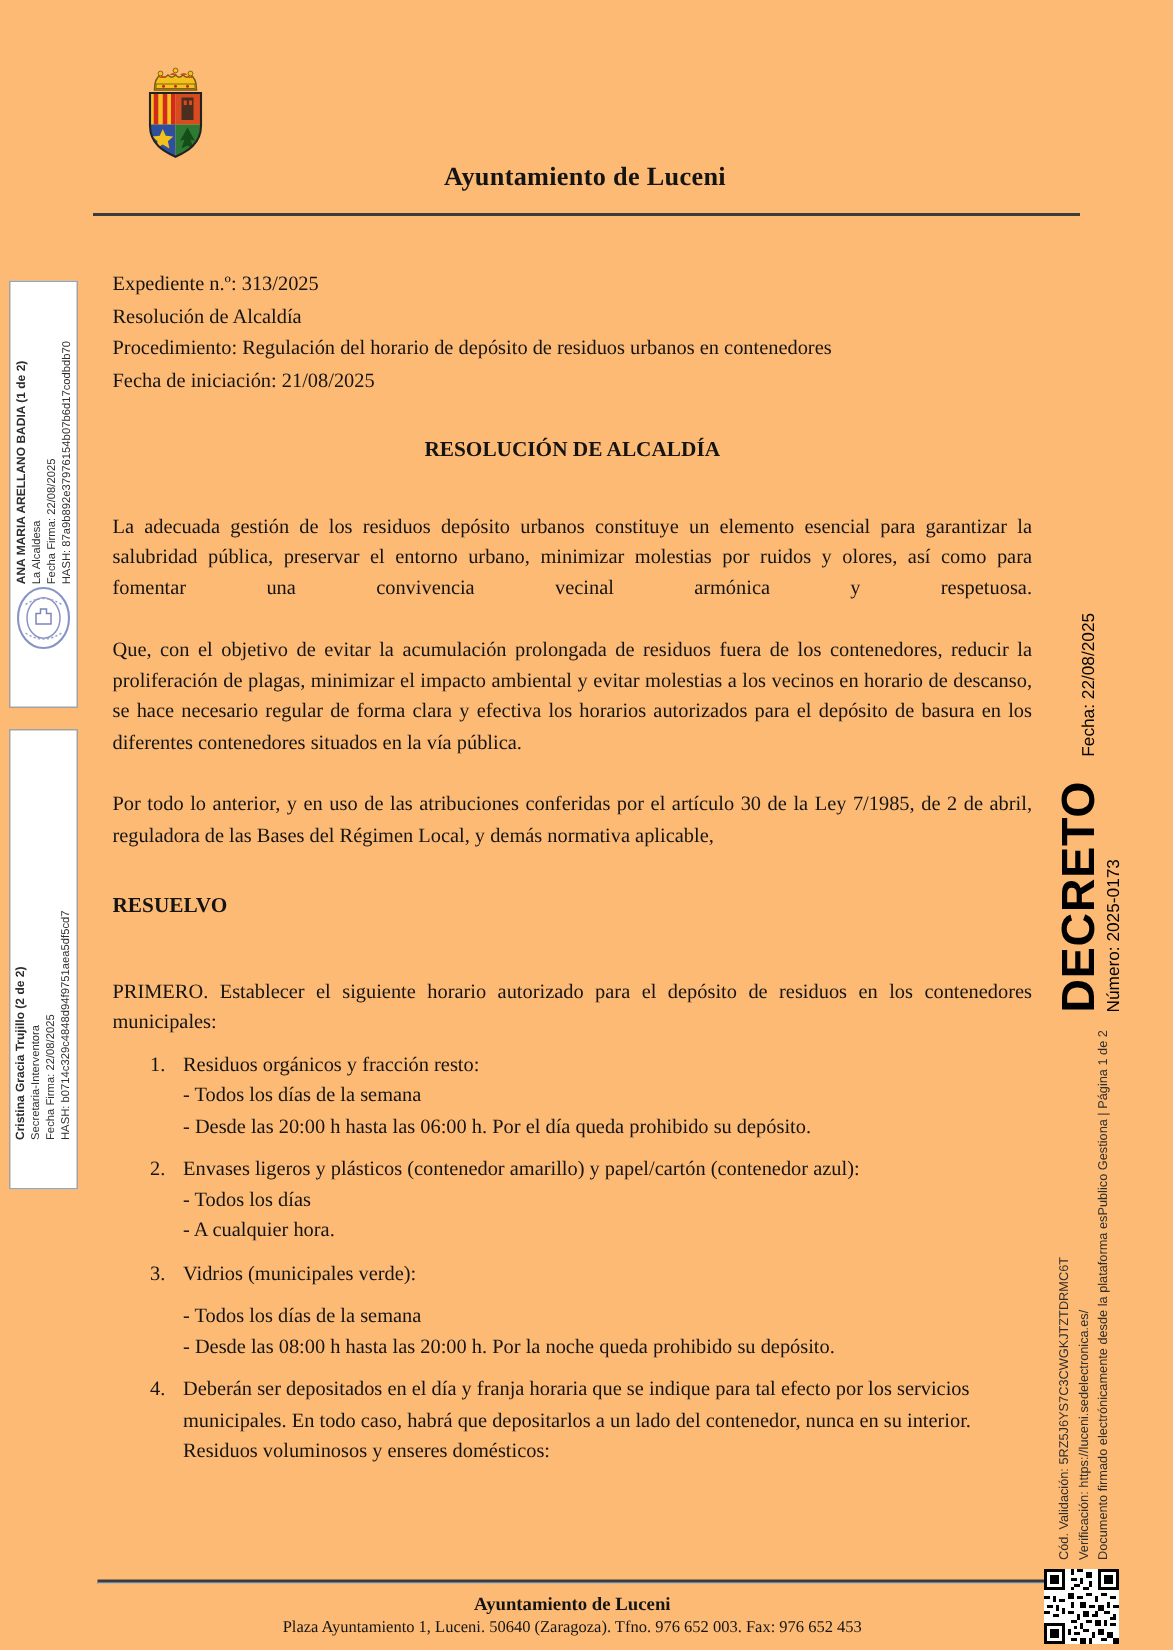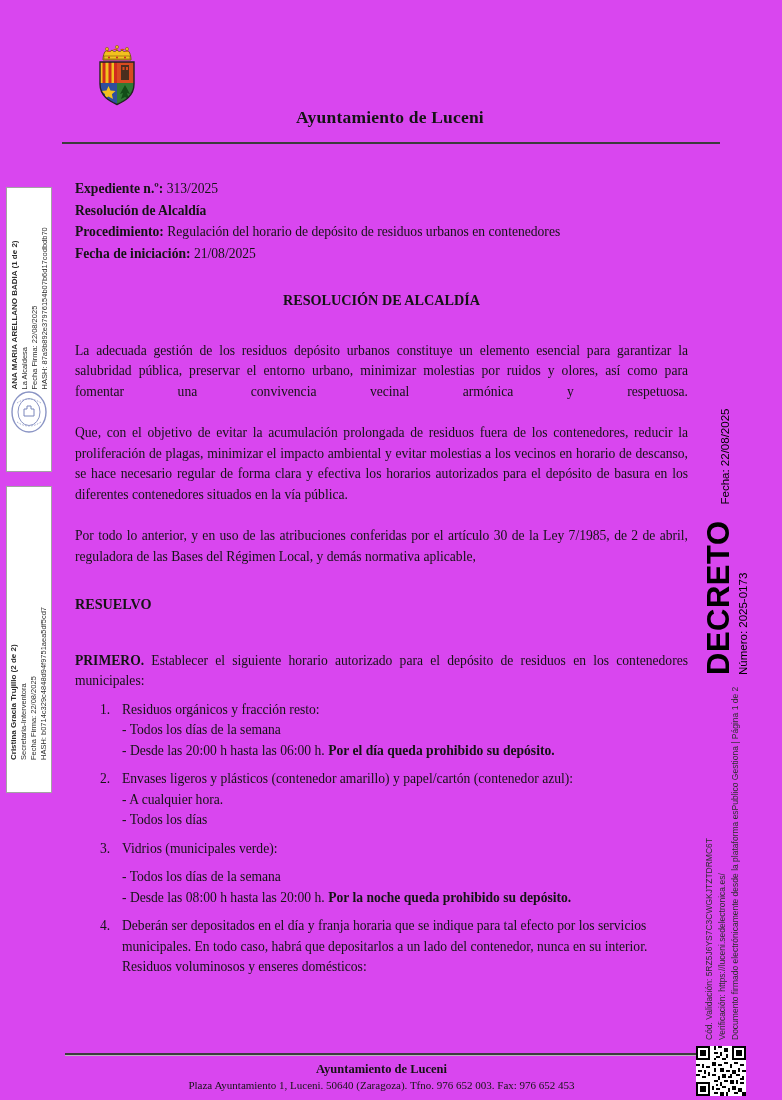--- a/index.html
+++ b/index.html
@@ -1,35 +1,35 @@
 <!DOCTYPE html>
 <html><head>
 <meta charset="utf-8">
 <style>
   html,body{margin:0;padding:0;background:#e9e9e9;}
   .page{
     position:relative;
     width:782px;height:1100px;
-    background:#d946ef;
+    background:#fdba74;
     font-family:"Liberation Serif", serif;
     color:#141414;
     overflow:hidden;
     margin:0 auto;
   }
   
   .crest{position:absolute;left:94px;top:42px;width:46px;height:66px;}
   .header-title{
     position:absolute;left:60px;top:107px;width:660px;
     text-align:center;font-weight:bold;font-size:17.5px;letter-spacing:.2px;
   }
   .header-rule{position:absolute;left:62px;top:142px;width:658px;height:2px;background:#3c3c3c;}
   
   .main{position:absolute;left:75px;top:178px;width:613px;font-size:13.6px;line-height:20.5px;}
   .meta p{margin:0;line-height:21.5px;}
-  .b{font-weight:bold;}
+  .b{font-weight:normal;}
   .doc-h{font-size:14.2px;font-weight:bold;text-align:center;margin:26px 0 0 0;}
   .doc-h2{font-size:14.2px;font-weight:bold;text-align:left;margin:27px 0 0 0;}
   .para{margin:21px 0 0 0;text-align:justify;}
   .para.first{margin-top:30px;text-align:justify;text-align-last:justify;}
   .primero{margin:36px 0 0 0;text-align:justify;}
   .item{display:flex;margin-top:8px;}
   .item-num{flex:none;width:22px;margin-left:25px;}
   .item-body{flex:1;}
   .dash{margin:0;}
   .gap{height:8px;}
@@ -163,22 +163,22 @@
         <p class="dash">Residuos orgánicos y fracción resto:</p>
         <p class="dash">- Todos los días de la semana</p>
         <p class="dash"><span>- Desde las 20:00 h hasta las 06:00 h. </span><span class="b">Por el día queda prohibido su depósito.</span></p>
       </div>
     </div>
 
     <div class="item">
       <div class="item-num">2.</div>
       <div class="item-body">
         <p class="dash">Envases ligeros y plásticos (contenedor amarillo) y papel/cartón (contenedor azul):</p>
+        <p class="dash">- Todos los días</p>
         <p class="dash"><span>- A cualquier hora.</span><span class="b"></span></p>
-        <p class="dash">- Todos los días</p>
       </div>
     </div>
 
     <div class="item">
       <div class="item-num">3.</div>
       <div class="item-body">
         <p class="dash">Vidrios (municipales verde):</p>
         <div class="gap"></div>
         <p class="dash">- Todos los días de la semana</p>
         <p class="dash"><span>- Desde las 08:00 h hasta las 20:00 h. </span><span class="b">Por la noche queda prohibido su depósito.</span></p>

